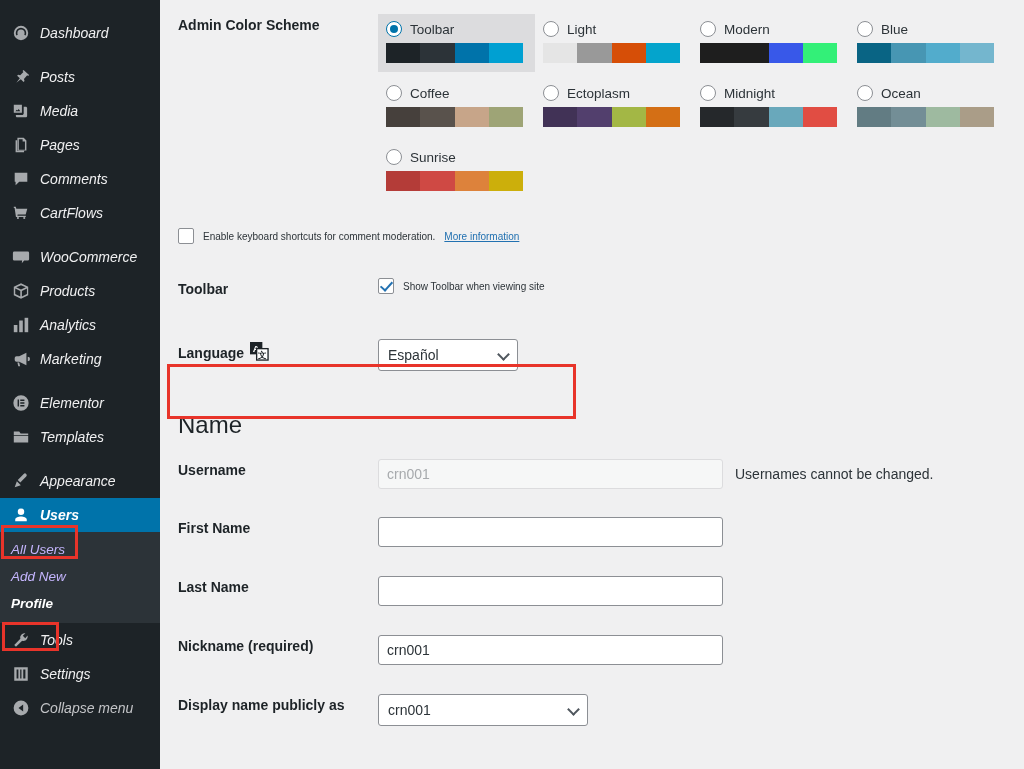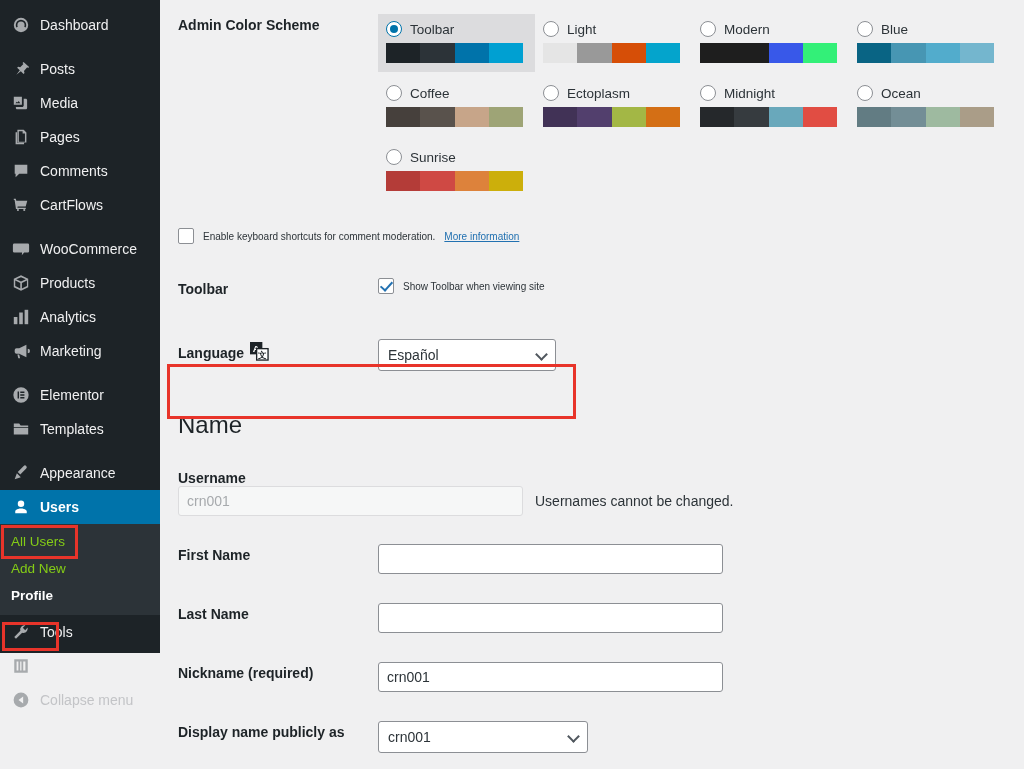--- a/index.html
+++ b/index.html
@@ -10,24 +10,25 @@
     font-family: "Liberation Sans", sans-serif;
     background: #f0f0f1;
   }
 
   #app { position: relative; width: 1024px; height: 769px; display: flex; }
 
   
   #sidebar {
     width: 160px;
     min-width: 160px;
-    height: 653px;
+    height: 769px;
     background: #1d2327;
     position: relative;
-    padding-top: 8px;
+    padding-top: 16px;
+    font-style: italic;
   }
   .menu-item {
     display: flex;
     align-items: center;
     height: 34px;
     padding-left: 11px;
     color: #f0f0f1;
     font-size: 14px;
     position: relative;
     cursor: pointer;
@@ -72,21 +73,21 @@
     font-size: 11px;
     font-weight: 700;
     margin-left: 7px;
     padding: 0 5px;
   }
 
   #submenu { background: #2c3338; padding: 4px 0 6px 0; }
   .submenu-item {
     display: block;
     padding: 6px 0 6px 11px;
-    color: #84cc16;
+    color: #c4b5fd;
     font-size: 13.5px;
     cursor: pointer;
     position: relative;
   }
   .submenu-item.current { color: #fff; font-weight: 700; }
 
   .collapse-item .mi-label { color: #c3c4c7; }
 
   
   #main {
@@ -225,21 +226,21 @@
   }
   .select .chev {
     position: absolute;
     right: 9px; top: 50%;
     margin-top: -3px;
     width: 9px; height: 9px;
     border: solid #50575e;
     border-width: 0 2px 2px 0;
     transform: translateY(-2px) rotate(45deg);
   }
-  #language-select { width: 178px; }
+  #language-select { width: 140px; }
   #display-name-select { width: 210px; }
 
   .helper-text { font-size: 14px; color: #2c3338; margin-left: 12px; }
 
   h2.section-title {
     font-size: 24px;
     font-weight: 400;
     color: #1d2327;
     margin: 0;
     padding: 0;
@@ -598,21 +599,21 @@
           <span>Español</span>
           <span class="chev"></span>
         </div>
       </div>
     </div>
 
     <div class="row" style="margin-top:40px;">
       <h2 class="section-title">Name</h2>
     </div>
 
-    <div class="row" style="margin-top:28px;flex-direction:column;">
+    <div class="row" style="margin-top:20px;">
       <div class="row-label">Username</div>
       <div class="row-field" style="display:flex;align-items:center;">
         <input class="text-input disabled" type="text" readonly="" value="crn001" style="">
         <span class="helper-text">Usernames cannot be changed.</span>
       </div>
     </div>
 
     <div class="row" style="margin-top:28px;">
       <div class="row-label">First Name</div>
       <div class="row-field">

